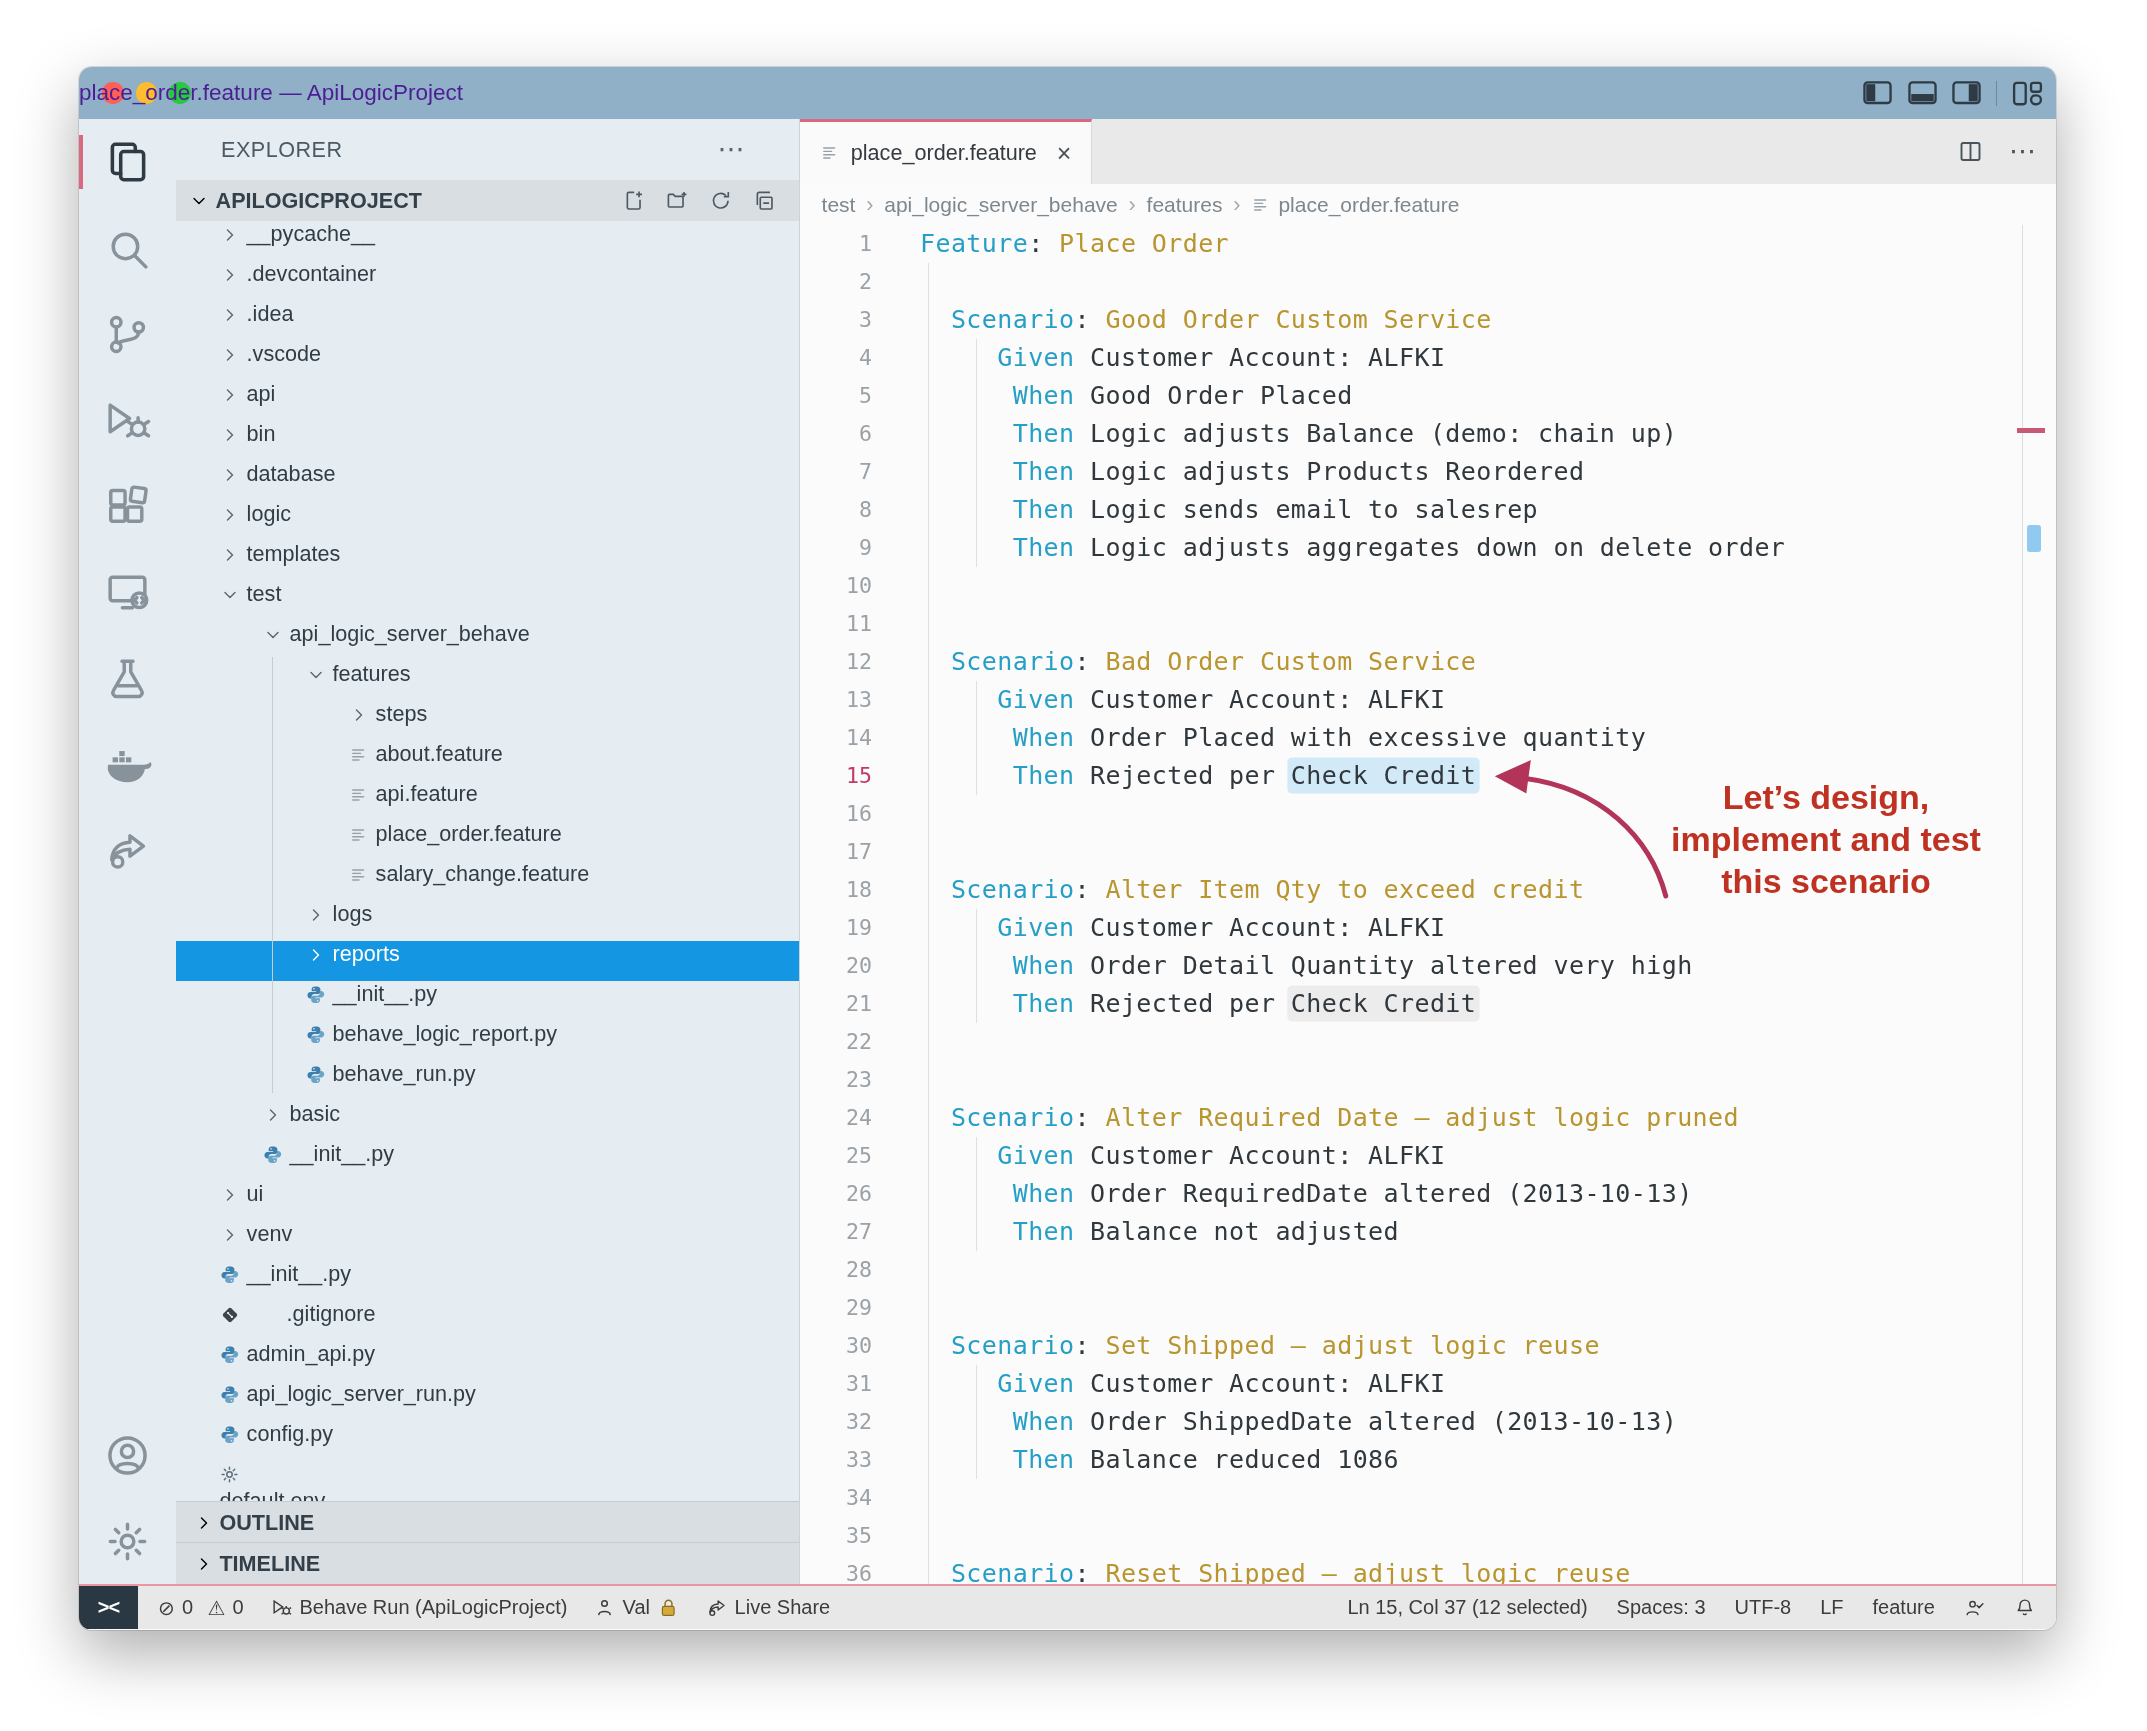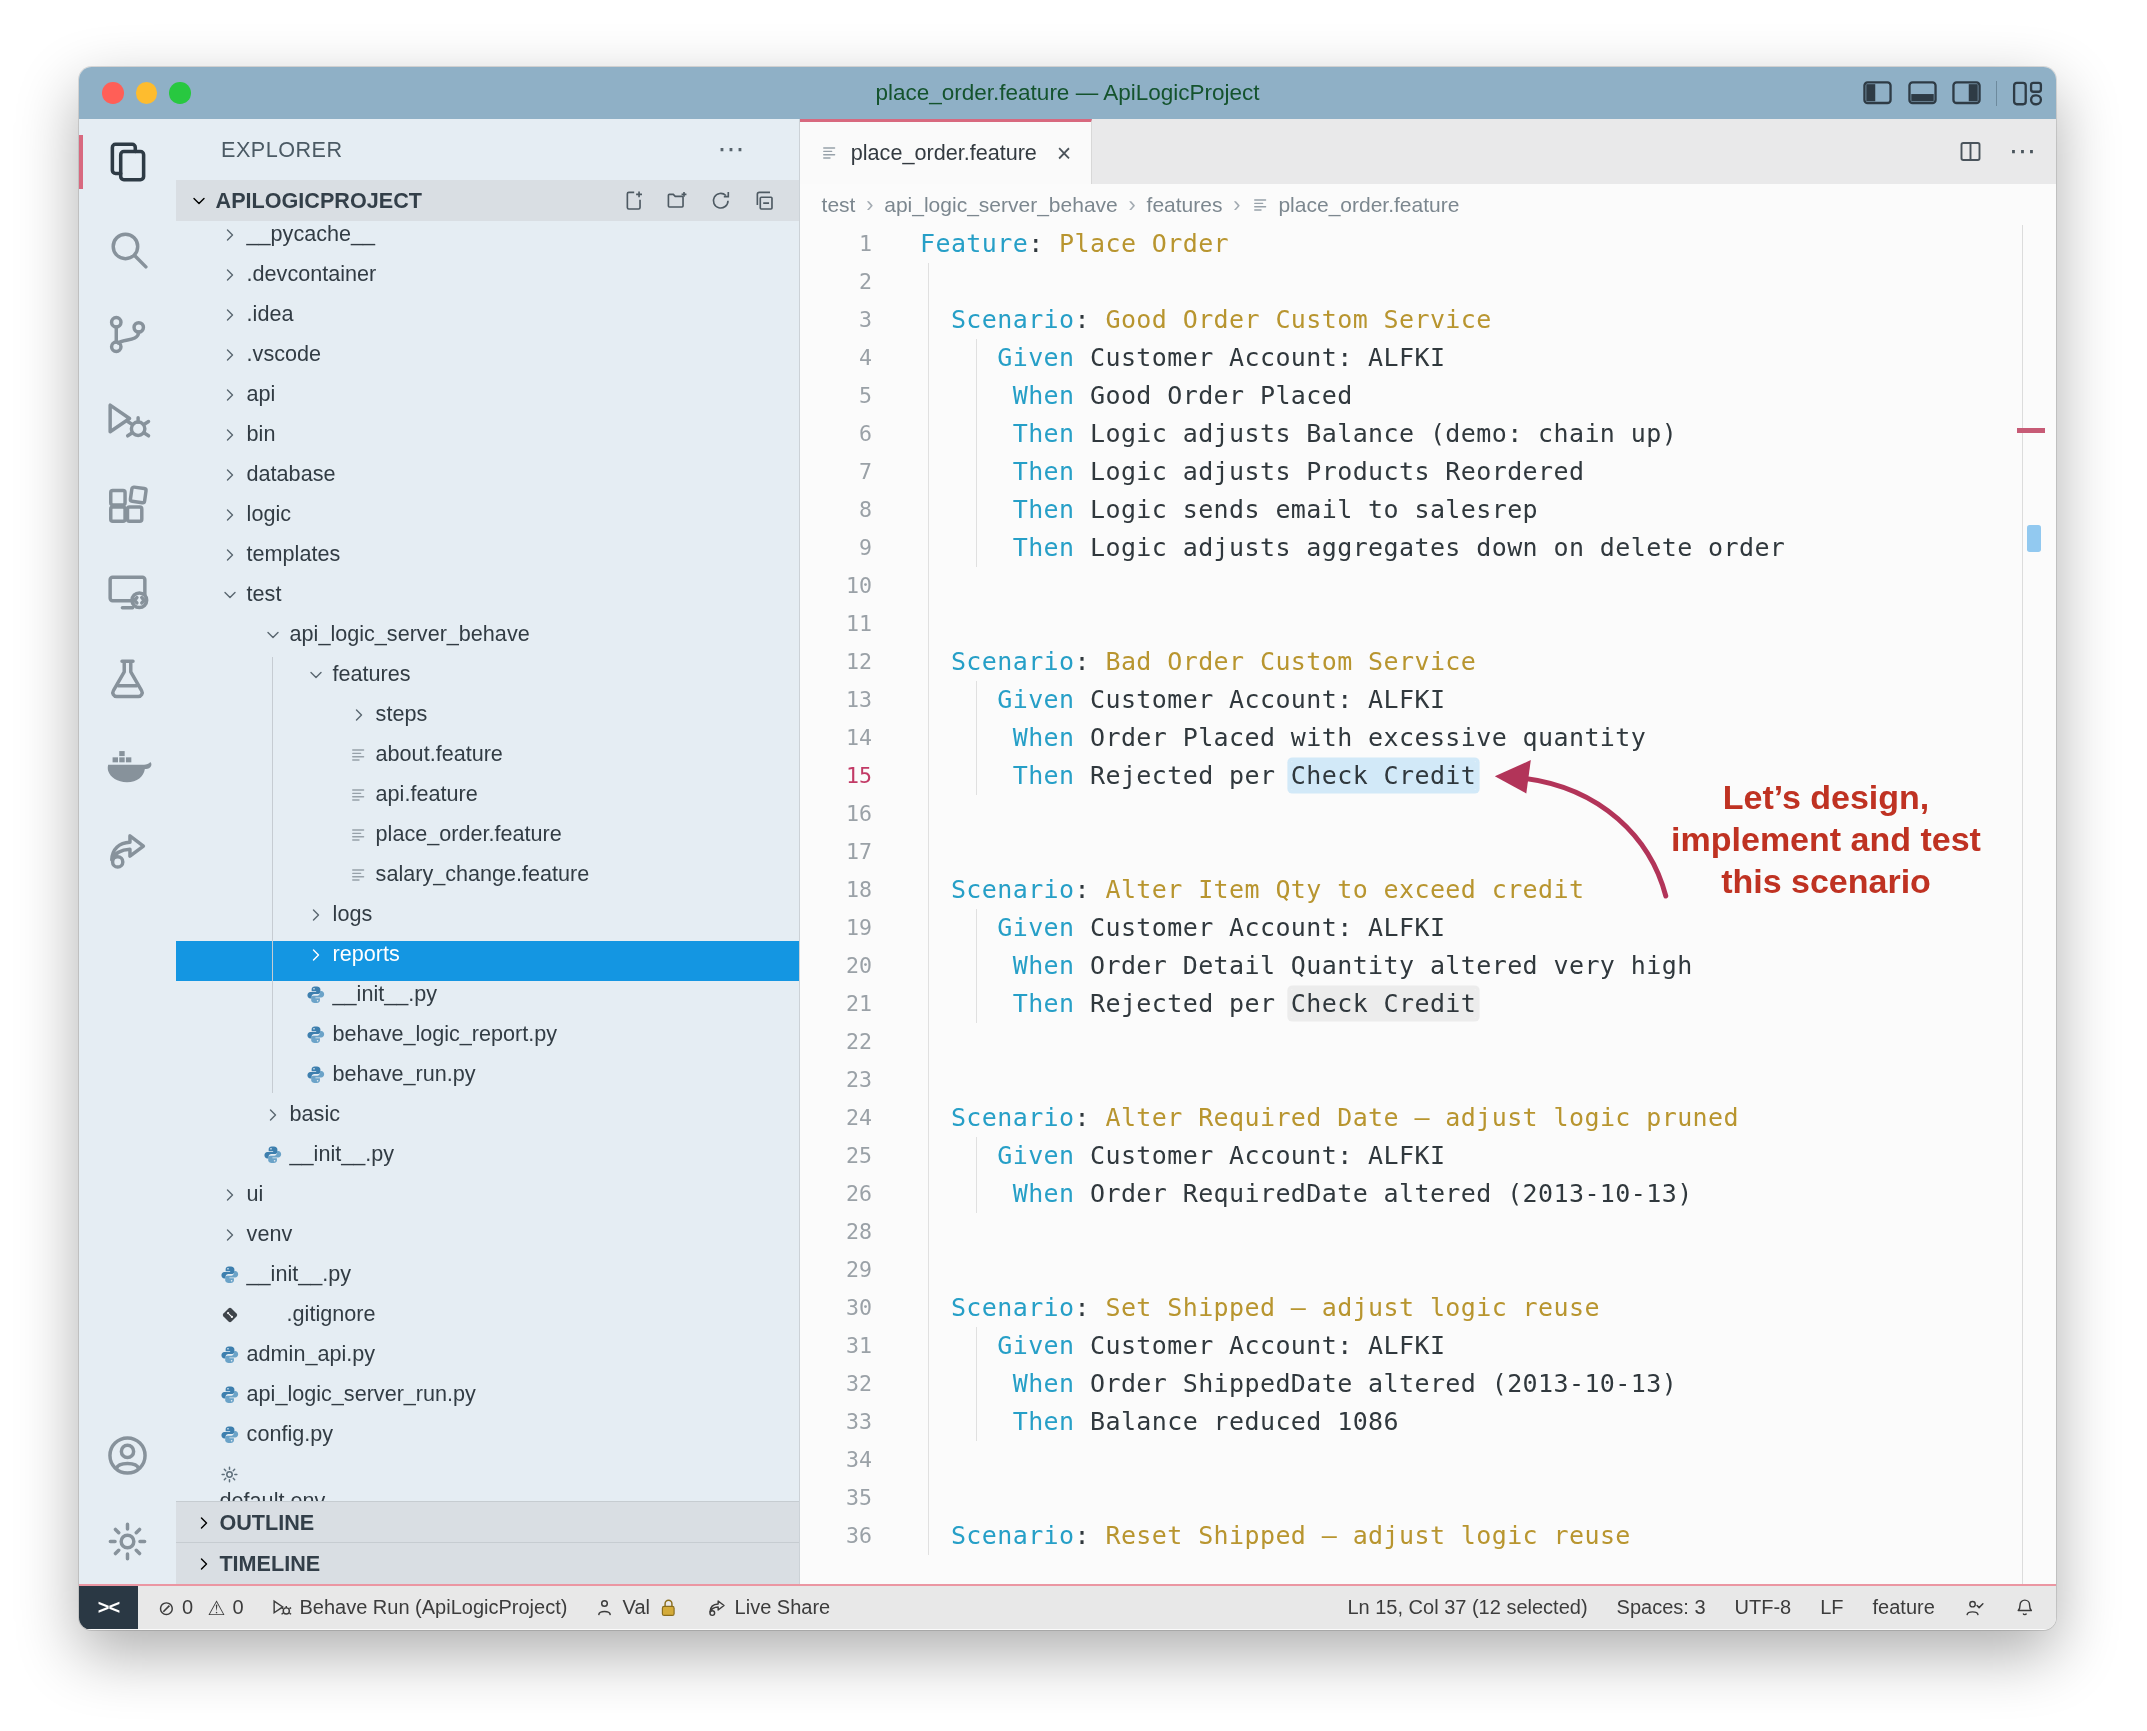--- a/index.html
+++ b/index.html
@@ -4,21 +4,21 @@
 <style>
   html,body{margin:0;padding:0;background:#ffffff;}
   .stage{position:relative;width:2148px;height:1732px;background:#ffffff;overflow:hidden;
          font-family:"Liberation Sans","DejaVu Sans",sans-serif;}
   .window{position:absolute;left:79px;top:67px;width:1977px;height:1563px;border-radius:12.6px;
           overflow:hidden;background:#fbfbfb;box-shadow:0 23.4px 63px rgba(0,0,0,.32),0 0 0 0.9px rgba(0,0,0,.12);}
   
   .titlebar{position:relative;height:52px;background:var(--titlebar,#8fb0c6);display:flex;align-items:center;}
   .traffic{display:flex;gap:11.7px;padding-left:23.4px;}
   .tl{width:21.6px;height:21.6px;border-radius:50%;}
-  .title{position:absolute;left:0;right:0;text-align:center;font-size:22.5px;color:#14532d;font-weight:500;}
+  .title{position:absolute;left:0;right:0;font-size:22.5px;color:#4c1d95;font-weight:500;}
   .tb-icons{position:absolute;right:12.6px;top:0;height:52px;display:flex;align-items:center;gap:15.3px;color:#2e3b45;}
   .tb-sep{width:0.9px;height:25px;background:#6d8a9d;}
   
   .main{display:flex;height:1465px;}
   .activitybar{width:97px;background:#e5edf3;display:flex;flex-direction:column;flex-shrink:0;}
   .ab-item{height:86px;display:flex;align-items:center;justify-content:center;color:#87929b;position:relative;}
   .ab-item.active{color:#2e3b45;}
   .ab-item.active::before{content:"";position:absolute;left:0;top:16px;bottom:16px;width:3.6px;background:var(--accent,#d8697f);}
   .ab-spacer{flex:1;}
   .sidebar{width:623px;background:#e5edf3;border-right:0.9px solid #ccd2d7;position:relative;flex-shrink:0;overflow:hidden;}
@@ -696,20 +696,24 @@
             </div>
             <div class="code-line">
               <span class="ln">25</span>
               <span class="lc"><span class="iguide" style="left: 29px;"></span><span class="iguide" style="left: 77px;"></span><span>     </span><span class="tk-k">Given</span><span> Customer Account: ALFKI</span></span>
             </div>
             <div class="code-line">
               <span class="ln">26</span>
               <span class="lc"><span class="iguide" style="left: 29px;"></span><span class="iguide" style="left: 77px;"></span><span>      </span><span class="tk-k">When</span><span> Order RequiredDate altered (2013-10-13)</span></span>
             </div>
             <div class="code-line">
+              <span class="ln">27</span>
+              <span class="lc"><span class="iguide" style="left: 29px;"></span><span class="iguide" style="left: 77px;"></span><span>      </span><span class="tk-k">Then</span><span> Balance not adjusted</span></span>
+            </div>
+            <div class="code-line">
               <span class="ln">28</span>
               <span class="lc"><span class="iguide" style="left: 29px;"></span></span>
             </div>
             <div class="code-line">
               <span class="ln">29</span>
               <span class="lc"><span class="iguide" style="left: 29px;"></span></span>
             </div>
             <div class="code-line">
               <span class="ln">30</span>
               <span class="lc"><span class="iguide" style="left: 29px;"></span><span>  </span><span class="tk-k">Scenario</span><span>:</span><span class="tk-t"> Set Shipped – adjust logic reuse</span></span>

